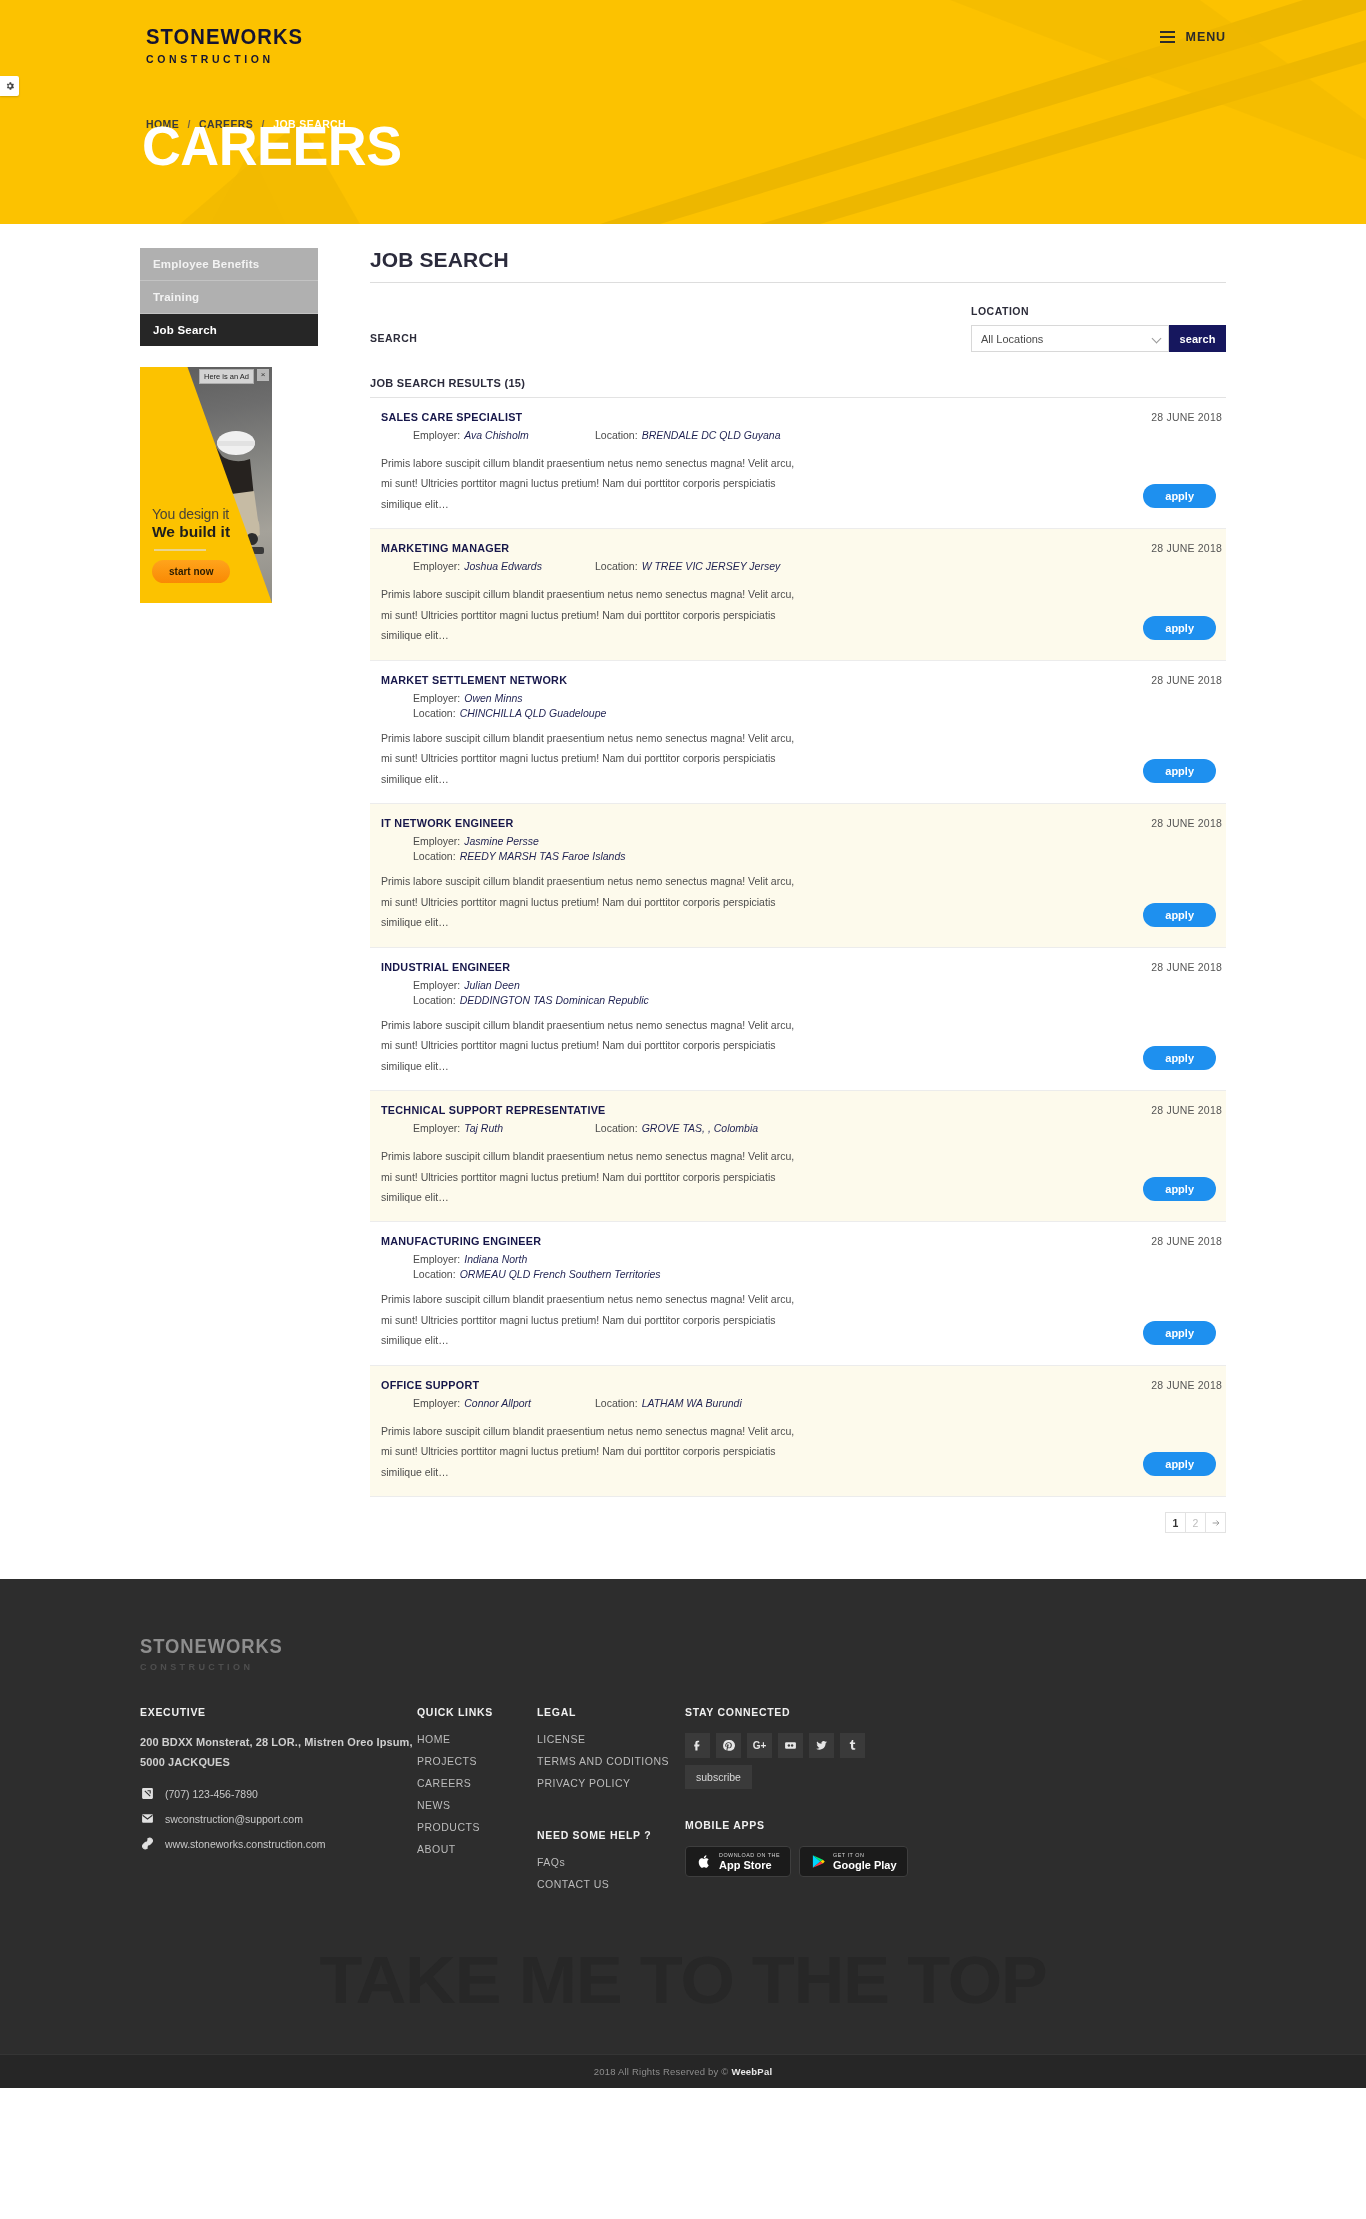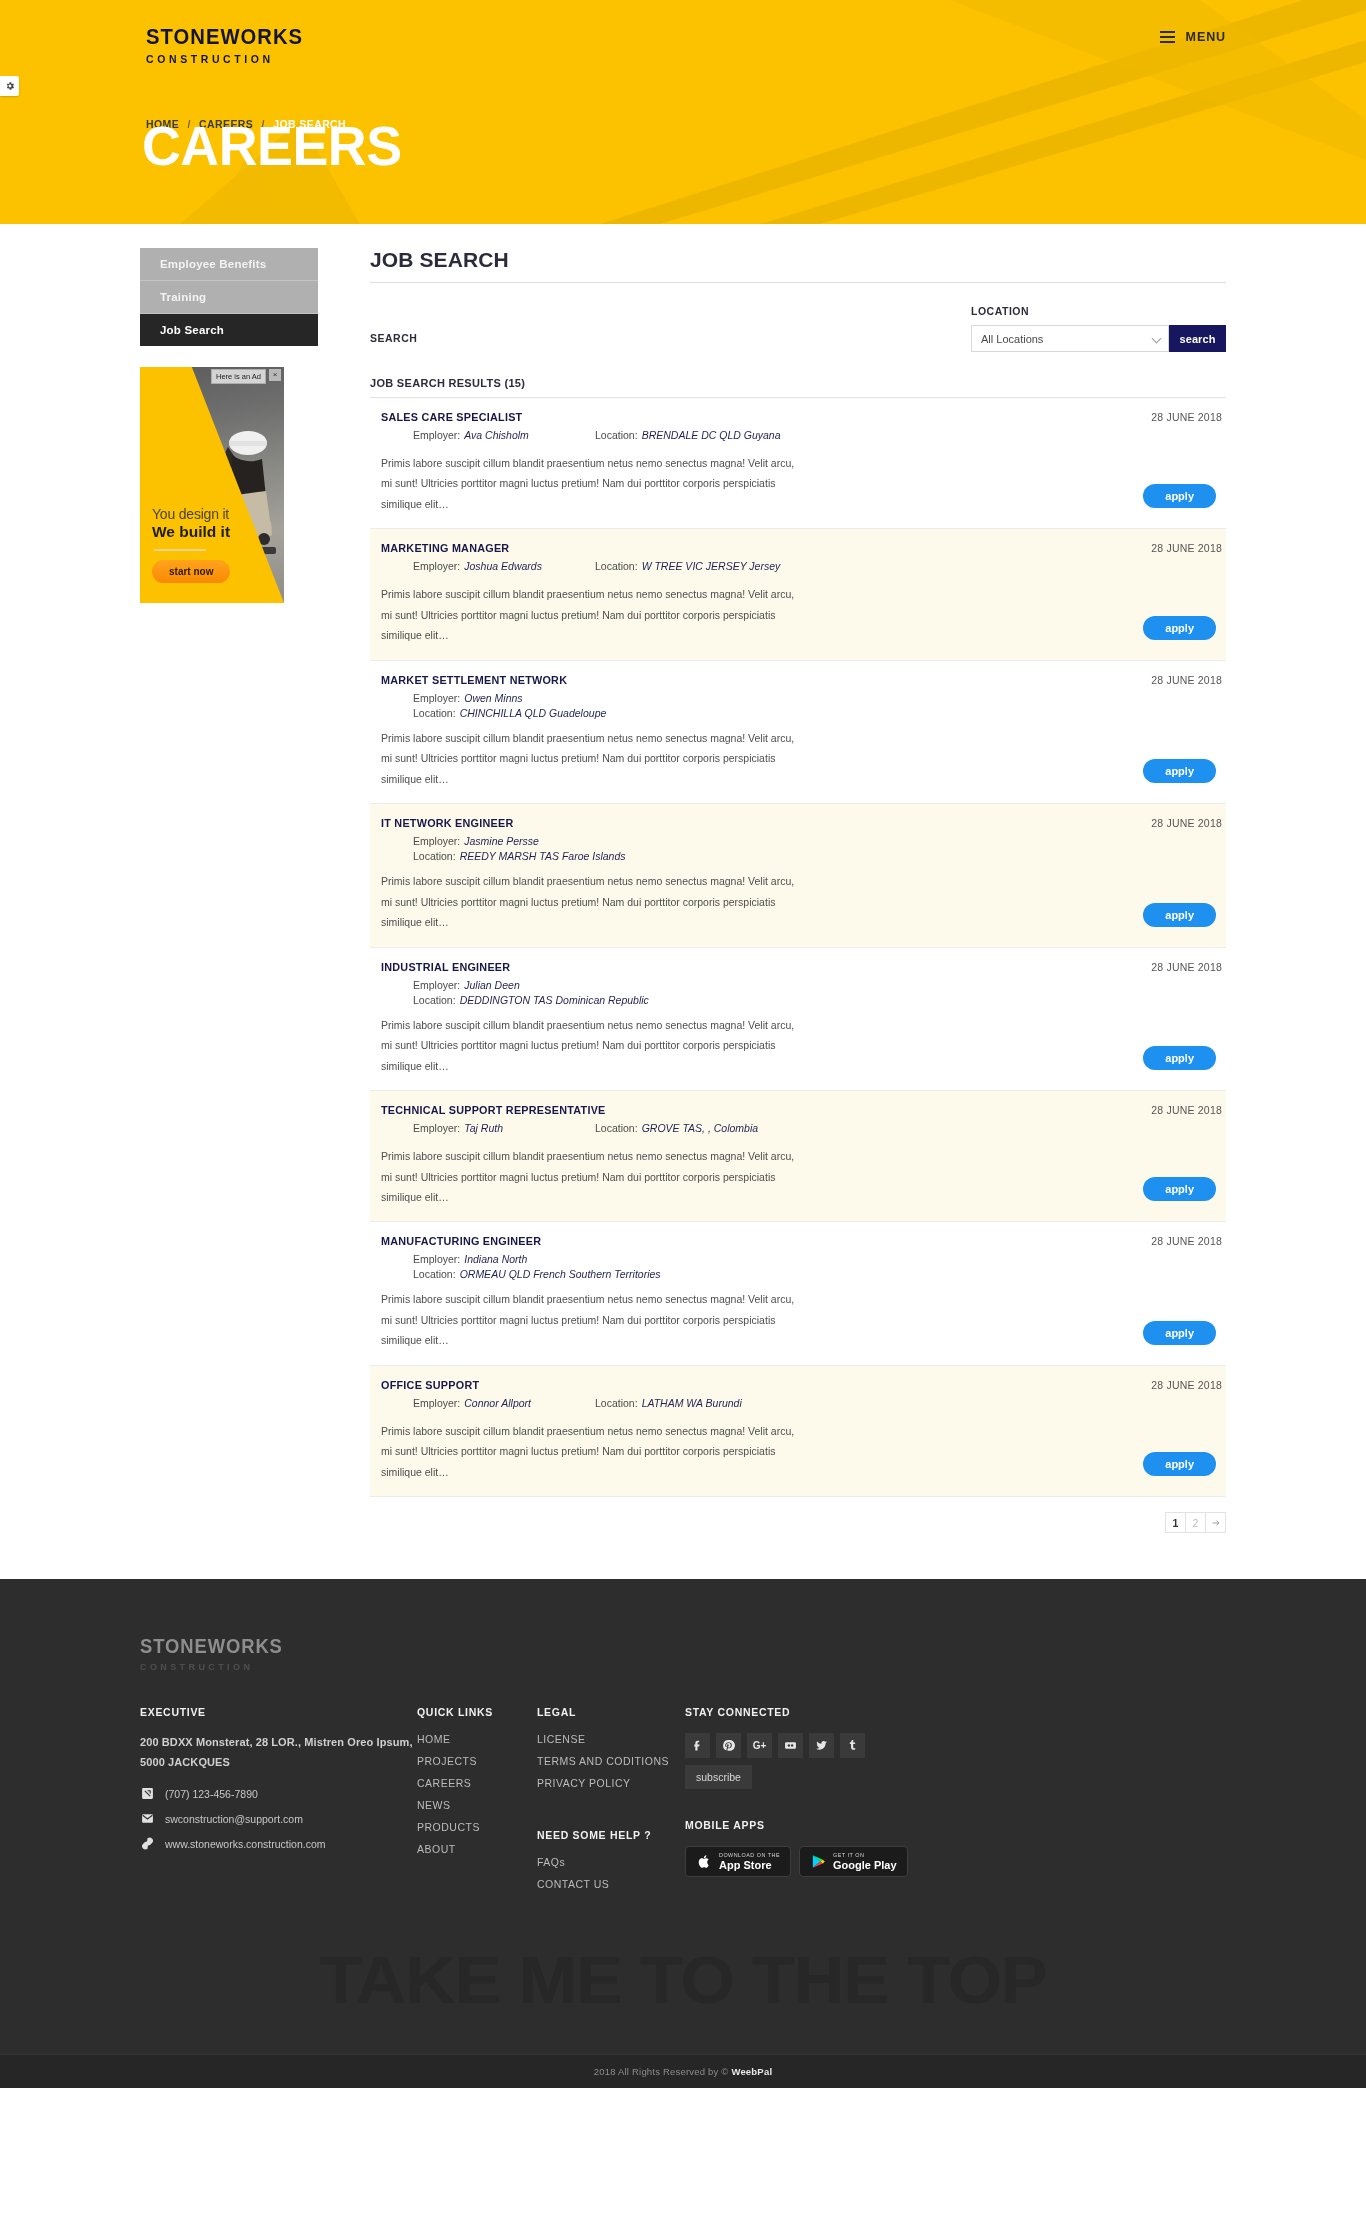--- a/index.html
+++ b/index.html
@@ -79,30 +79,30 @@
   
   .content { width: 1086px; margin: 0 auto; display: flex; gap: 0; padding-top: 24px; padding-bottom: 46px; }
   .sidebar { width: 178px; flex: 0 0 178px; }
   .main { flex: 1; padding-left: 52px; }
 
   
   .side-nav { border-bottom: 0; }
   .side-item {
     background: #b0b0b0; color: #f3f3f3;
     font-size: 11.5px; font-weight: 700; letter-spacing: .2px;
-    padding: 10px 0 10px 20px;
+    padding: 10px 0 10px 13px;
     border-bottom: 1px solid #c3c3c3;
     cursor: pointer;
   }
   .side-item.active { background: #262626; color: #ffffff; border-bottom: none; }
 
   
   .ad {
     position: relative; margin-top: 21px;
-    width: 144px; height: 236px;
+    width: 132px; height: 236px;
     background: #5eead4; overflow: hidden;
   }
   .ad-photo {
     position: absolute; inset: 0;
     background:
       linear-gradient(170deg,#5c5c5c 0%,#6d6d6d 22%,#8a8a86 48%,#a5a29a 72%,#8f8d87 100%);
   }
   .ad-person {
     position: absolute; right: 4px; top: 54px; width: 72px; height: 150px;
   }

